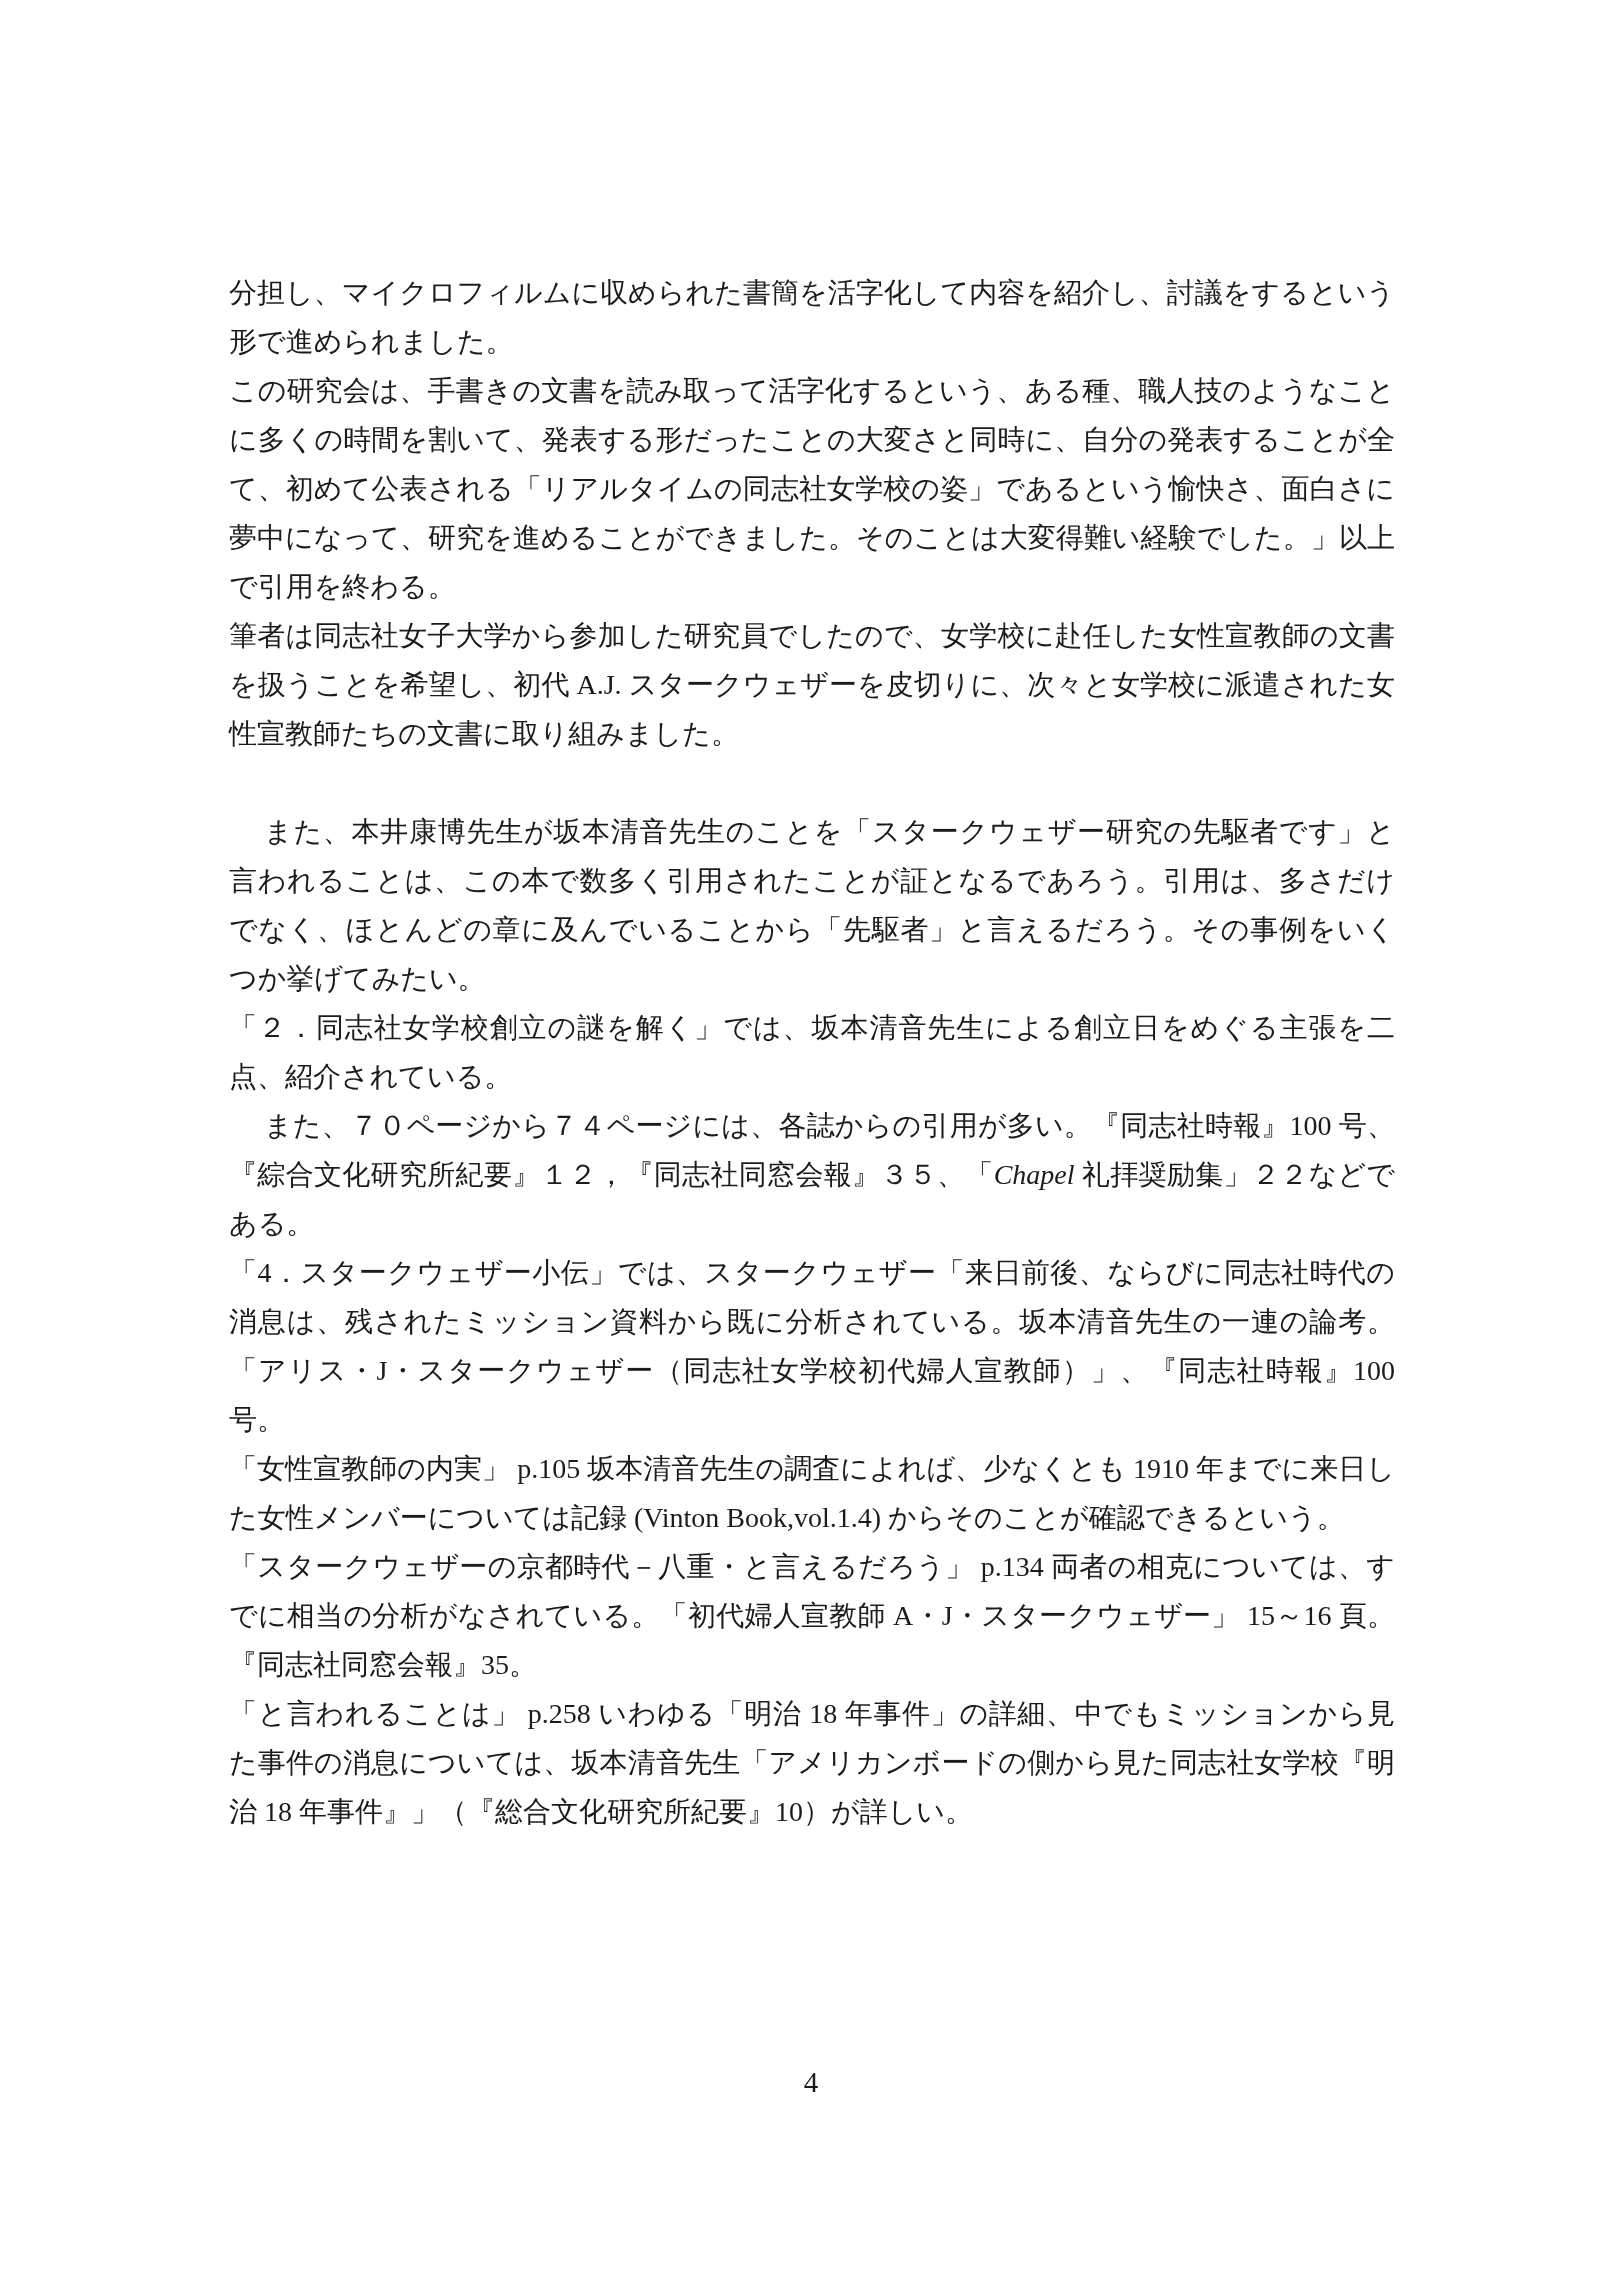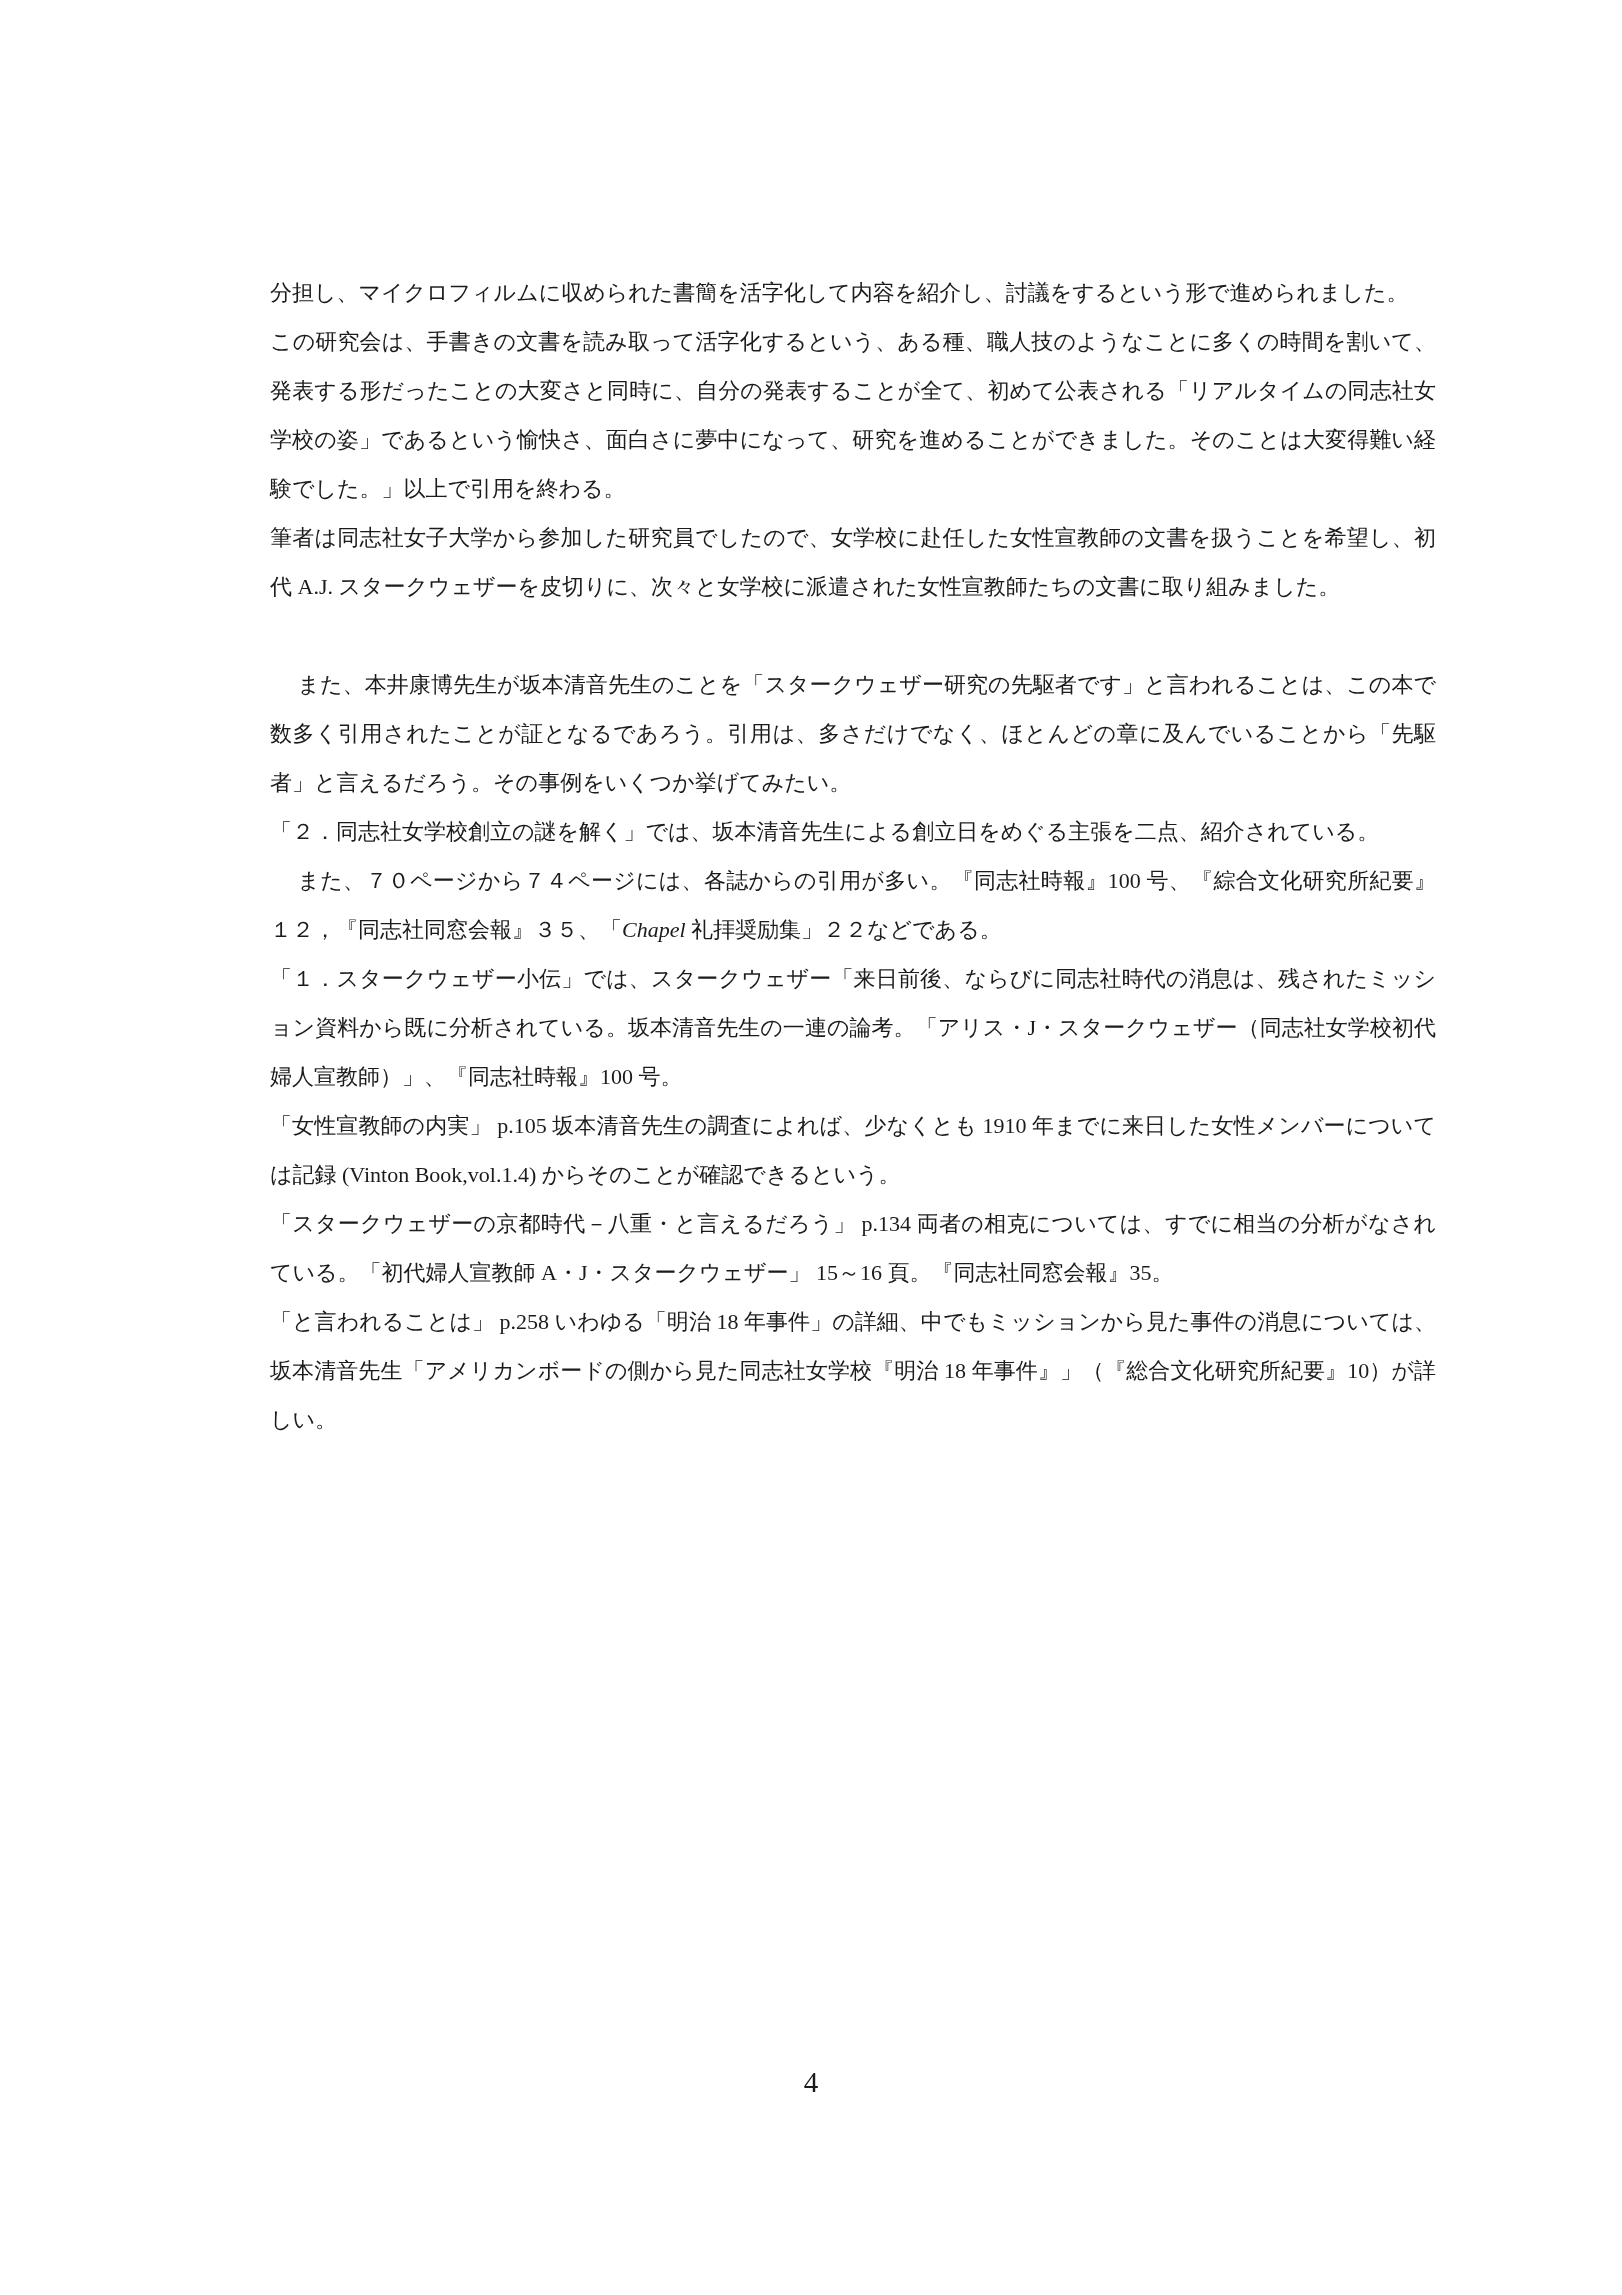--- a/index.html
+++ b/index.html
@@ -14,25 +14,24 @@
     background: #ffffff;
     font-family: "Liberation Serif", "DejaVu Serif", serif;
     color: #1b1b1b;
     overflow: hidden;
   }
   .text-block {
     position: absolute;
     left: 229px;
     top: 268px;
     width: 1166px;
-    font-size: 22px;
+    font-size: 28px;
     line-height: 49px;
     text-align: justify;
     text-justify: inter-ideograph;
-    margin-left: 41px;
   }
   .text-block p {
     margin: 0;
     padding: 0;
   }
   .text-block p.indent {
     text-indent: 1.25em;
   }
   .text-block p.gap {
     margin-top: 49px;
@@ -53,20 +52,20 @@
 <body>
 
 <div class="sheet">
   <div class="text-block">
       <p><span>分担し、マイクロフィルムに収められた書簡を活字化して内容を紹介し、討議をするという形で進められました。</span></p>
       <p><span>この研究会は、手書きの文書を読み取って活字化するという、ある種、職人技のようなことに多くの時間を割いて、発表する形だったことの大変さと同時に、自分の発表することが全て、初めて公表される「リアルタイムの同志社女学校の姿」であるという愉快さ、面白さに夢中になって、研究を進めることができました。そのことは大変得難い経験でした。」以上で引用を終わる。</span></p>
       <p><span>筆者は同志社女子大学から参加した研究員でしたので、女学校に赴任した女性宣教師の文書を扱うことを希望し、初代 A.J. スタークウェザーを皮切りに、次々と女学校に派遣された女性宣教師たちの文書に取り組みました。</span></p>
       <p class="indent gap"><span>また、本井康博先生が坂本清音先生のことを「スタークウェザー研究の先駆者です」と言われることは、この本で数多く引用されたことが証となるであろう。引用は、多さだけでなく、ほとんどの章に及んでいることから「先駆者」と言えるだろう。その事例をいくつか挙げてみたい。</span></p>
       <p><span class="run-b">「２．同志社女学校創立の謎を解く」</span><span>では、坂本清音先生による創立日をめぐる主張を二点、紹介されている。</span></p>
       <p class="indent"><span>また、</span><span class="run-b">７０ページから７４ページ</span><span>には、各誌からの引用が多い。『同志社時報』100 号、『綜合文化研究所紀要』１２，『同志社同窓会報』３５、「</span><span class="run-i">Chapel</span><span> 礼拝奨励集」２２などである。</span></p>
-      <p><span class="run-b">「１．スタークウェザー小伝」</span><span>では、スタークウェザー「来日前後、ならびに同志社時代の消息は、残されたミッション資料から既に分析されている。坂本清音先生の一連の論考。「アリス・J・スタークウェザー（同志社女学校初代婦人宣教師）」、『同志社時報』100 号。</span></p>
+      <p><span class="run-b">「4．スタークウェザー小伝」</span><span>では、スタークウェザー「来日前後、ならびに同志社時代の消息は、残されたミッション資料から既に分析されている。坂本清音先生の一連の論考。「アリス・J・スタークウェザー（同志社女学校初代婦人宣教師）」、『同志社時報』100 号。</span></p>
       <p><span class="run-b">「女性宣教師の内実」</span><span> p.105 坂本清音先生の調査によれば、少なくとも 1910 年までに来日した女性メンバーについては記録 (Vinton Book,vol.1.4) からそのことが確認できるという。</span></p>
       <p><span class="run-b">「スタークウェザーの京都時代－八重・と言えるだろう」</span><span> p.134 両者の相克については、すでに相当の分析がなされている。「初代婦人宣教師 A・J・スタークウェザー」 15～16 頁。『同志社同窓会報』35。</span></p>
       <p><span class="run-b">「と言われることは」</span><span> p.258 いわゆる「明治 18 年事件」の詳細、中でもミッションから見た事件の消息については、坂本清音先生「アメリカンボードの側から見た同志社女学校『明治 18 年事件』」（『総合文化研究所紀要』10）が詳しい。</span></p>
     </div>
   <div class="page-number">4</div>
 </div>
 
 
 </body></html>

